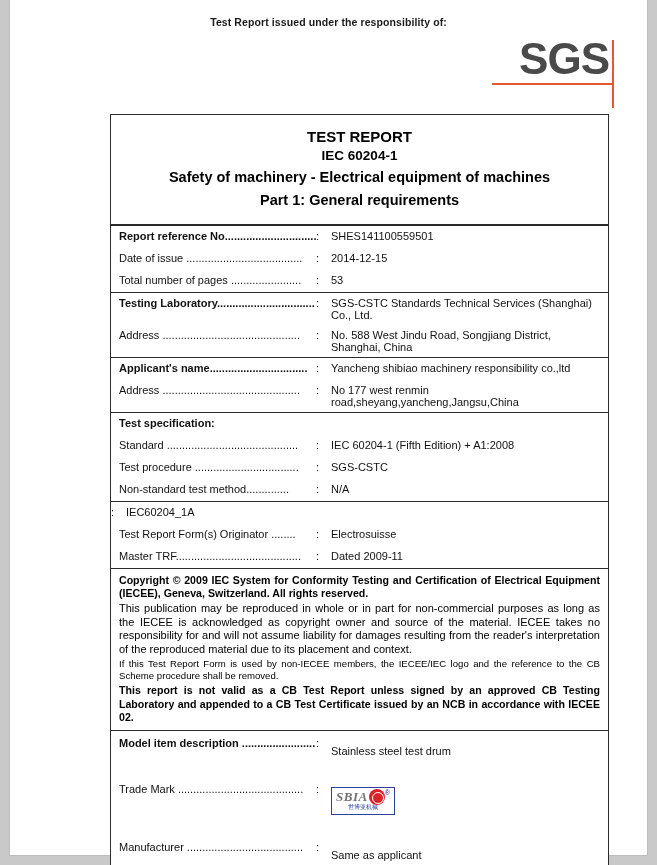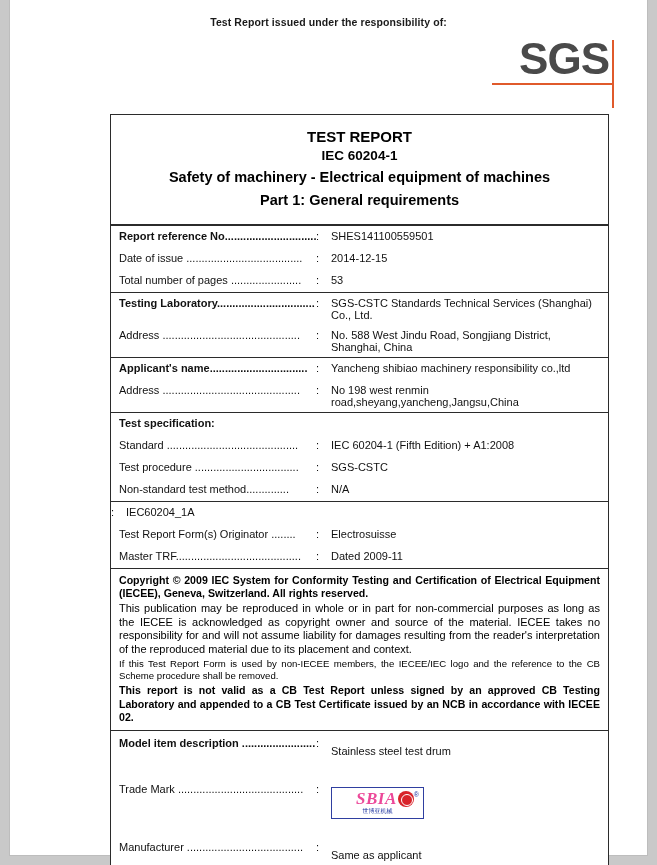--- a/index.html
+++ b/index.html
@@ -171,25 +171,24 @@
     display: inline-block;
     border: 1px solid #2f3fa0;
     padding: 1px 4px 2px 4px;
     background: #fff;
     position: relative;
   }
   .tm-text {
     font-family: "Liberation Serif", serif;
     font-weight: bold;
     font-style: italic;
-    font-size: 17px;
-    color: #ec4899;
+    font-size: 13px;
+    color: #737373;
     letter-spacing: 0.5px;
     vertical-align: middle;
-    margin-left: 20px;
   }
   .tm-mark {
     display: inline-block;
     width: 16px; height: 16px;
     border-radius: 50%;
     background: #d8232a;
     vertical-align: middle;
     margin-left: 1px;
     position: relative;
   }
@@ -268,21 +267,21 @@
     </div>
 
     <div class="row topline">
       <div class="cell-label bold">Applicant's name................................</div>
       <div class="cell-colon">:</div>
       <div class="cell-value">Yancheng shibiao machinery responsibility co.,ltd</div>
     </div>
     <div class="row">
       <div class="cell-label">Address .............................................</div>
       <div class="cell-colon">:</div>
-      <div class="cell-value">No 198 west renmin road,sheyang,yancheng,Jangsu,China</div>
+      <div class="cell-value">No 177 west renmin road,sheyang,yancheng,Jangsu,China</div>
     </div>
 
     <div class="row topline">
       <div class="spec-head">Test specification:</div>
     </div>
     <div class="row">
       <div class="cell-label">Standard ...........................................</div>
       <div class="cell-colon">:</div>
       <div class="cell-value">IEC 60204-1 (Fifth Edition) + A1:2008</div>
     </div>

